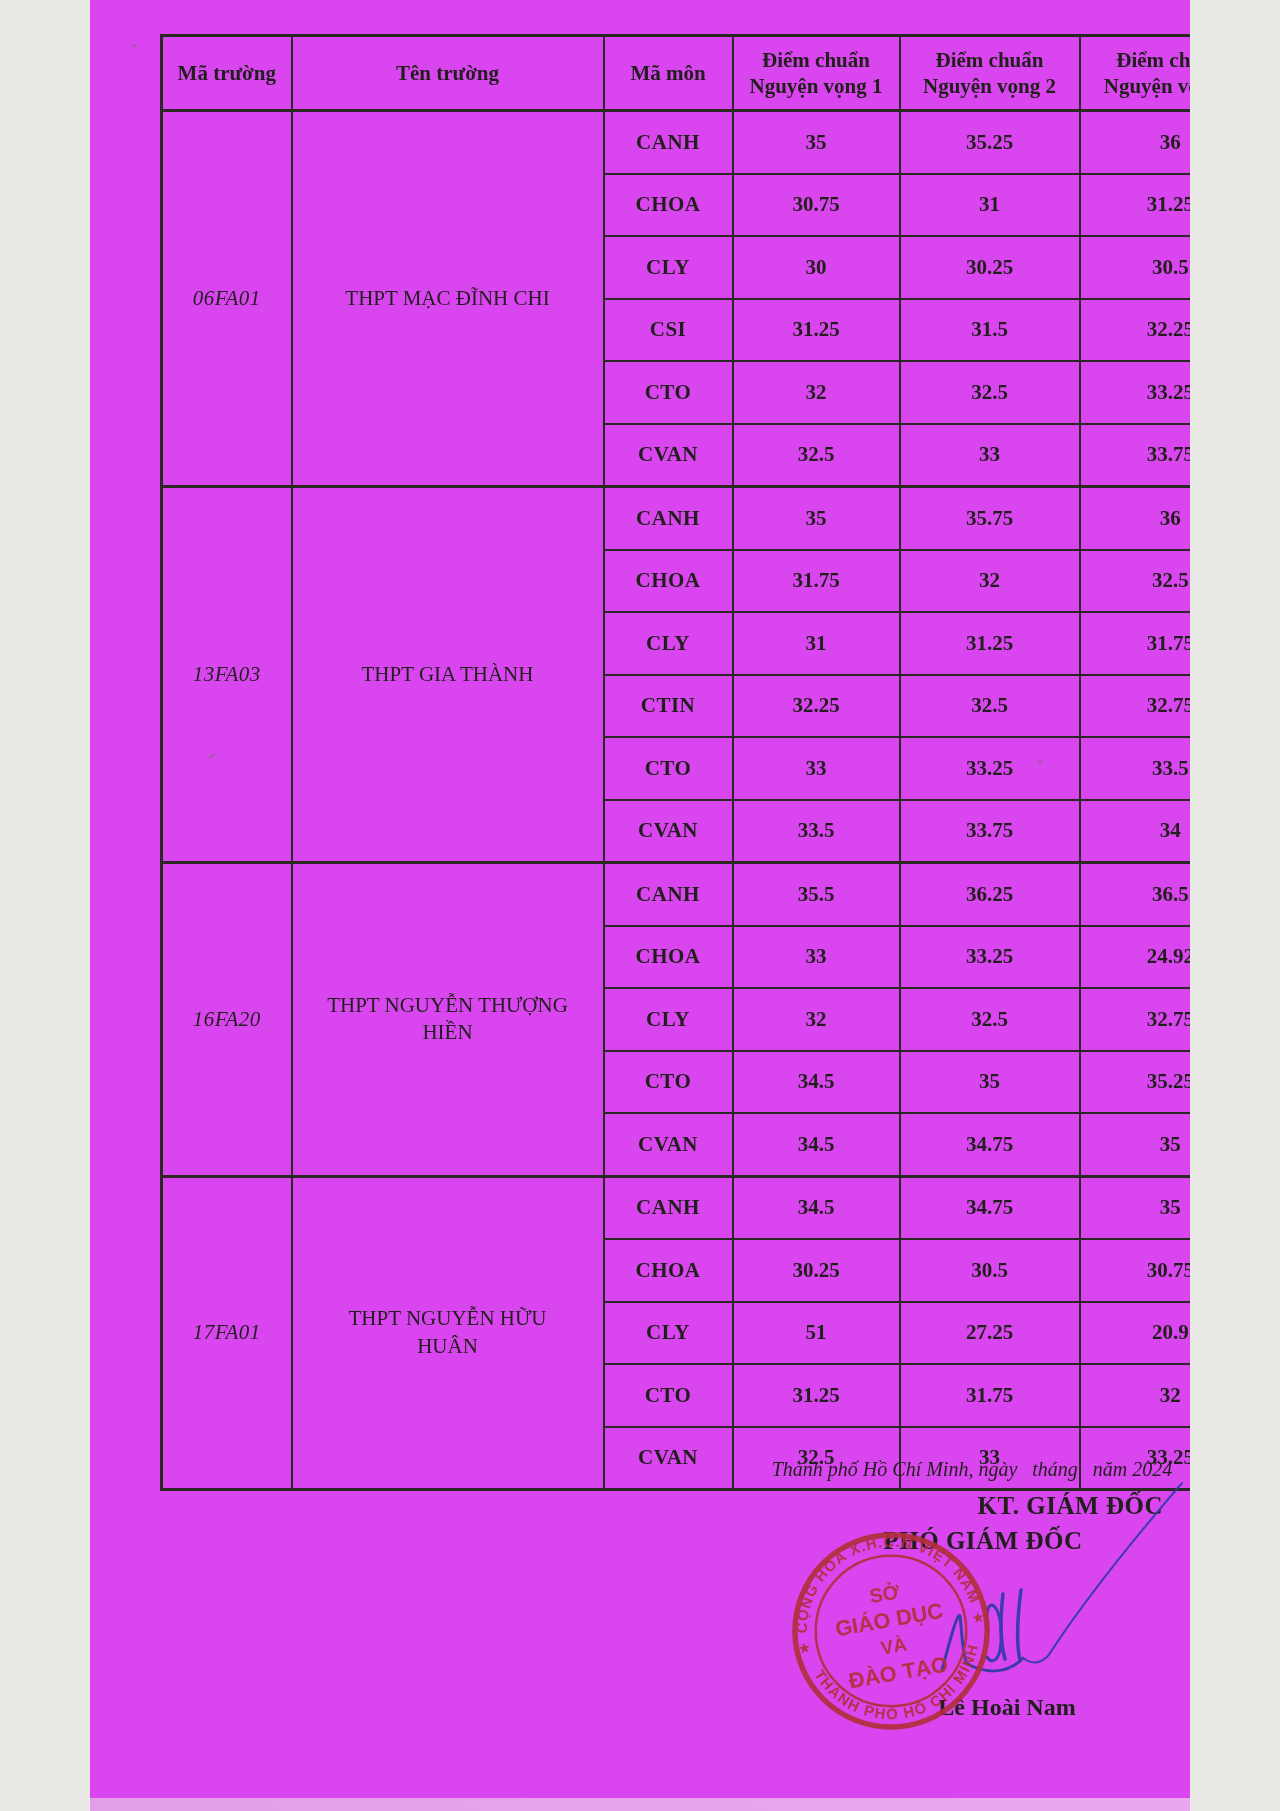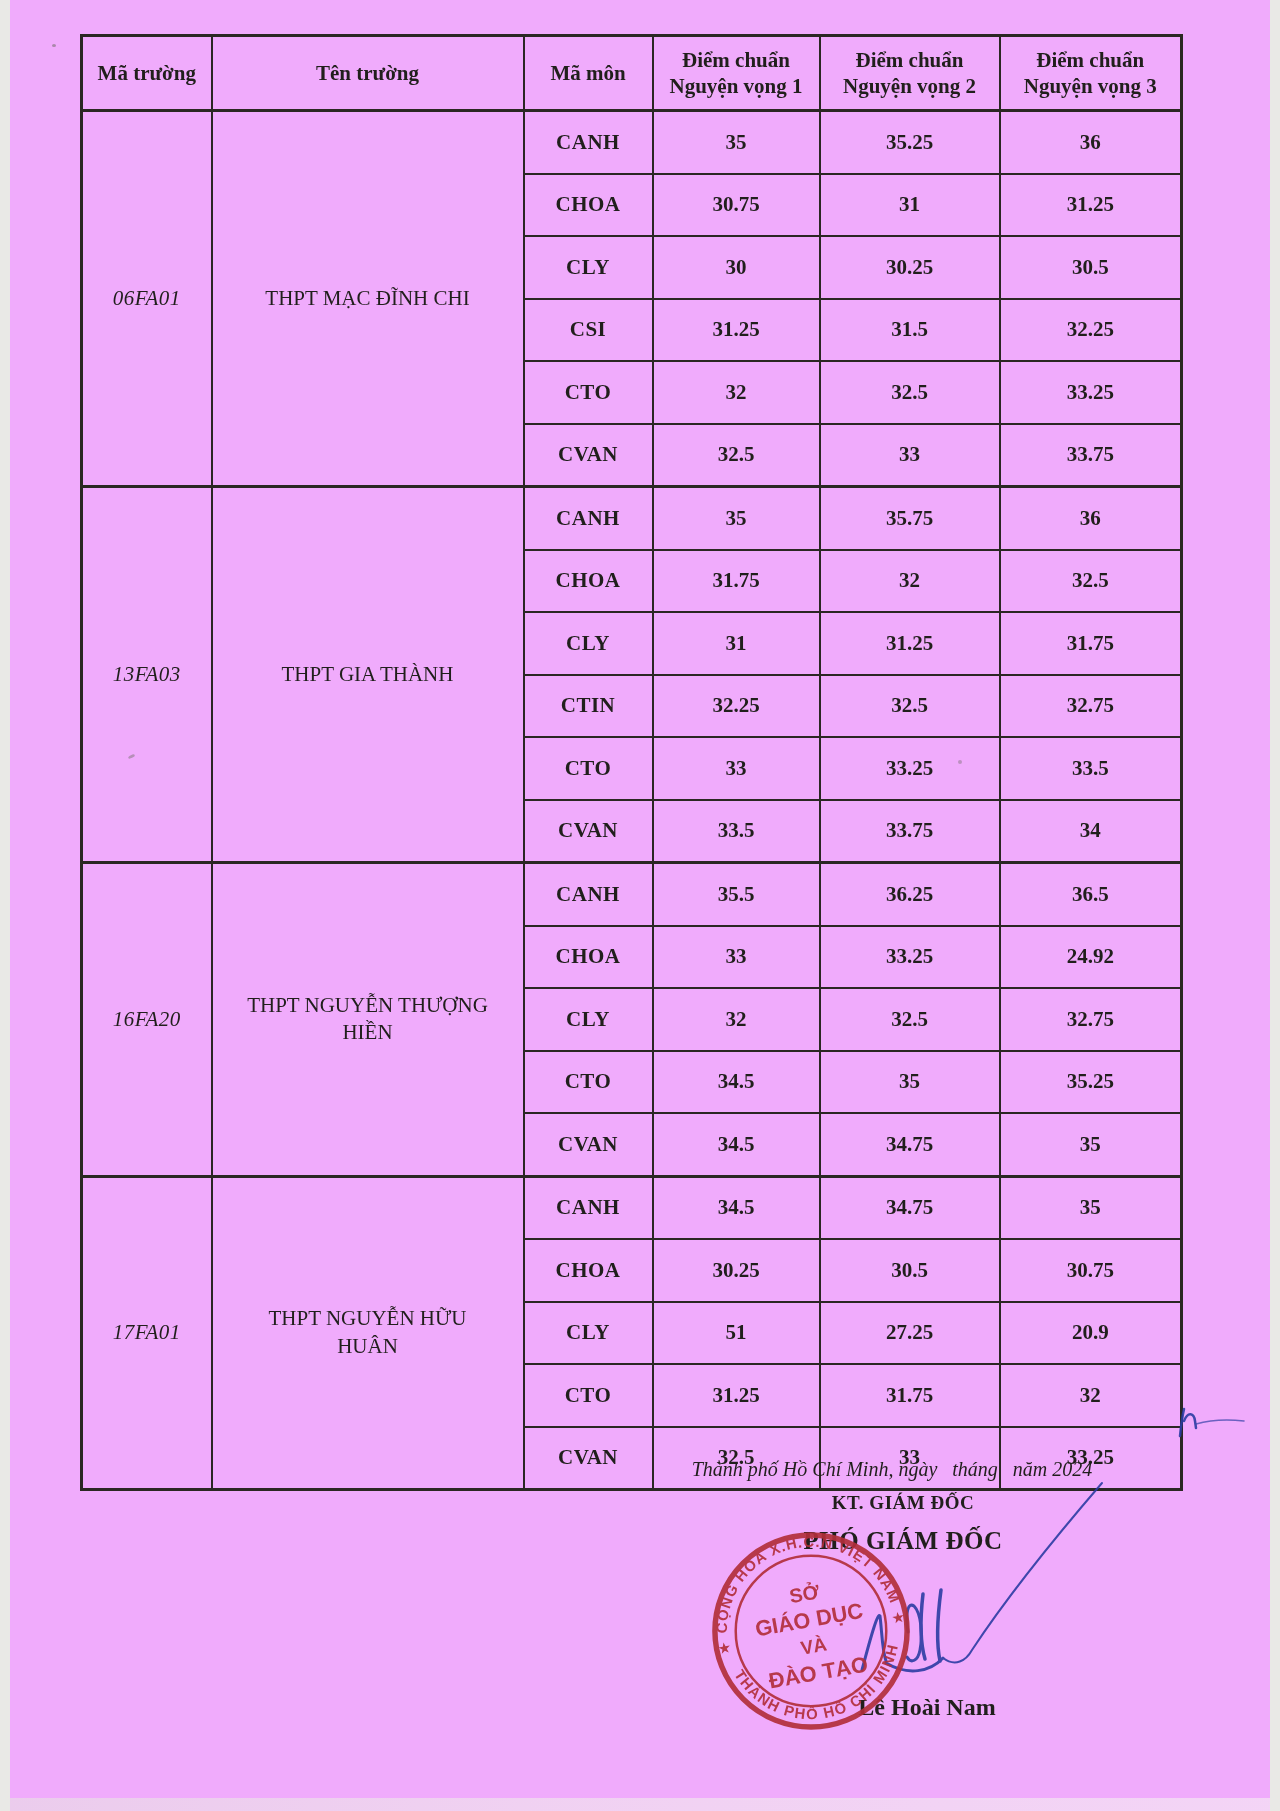--- a/index.html
+++ b/index.html
@@ -1,21 +1,21 @@
 <!DOCTYPE html>
 <html lang="vi"><head>
 <meta charset="utf-8">
 <style>
   html,body{margin:0;padding:0;}
   body{background:#e9e9e6;}
   .page{
     position:relative;
-    width:1260px;height:1811px;
+    width:1100px;height:1811px;
     margin:0 auto;
-    background:#f0abfc;
+    background:#d946ef;
     overflow:hidden;
     font-family:"Liberation Serif","DejaVu Serif",serif;
     color:#211f1c;
   }
   
   table.scores{
     position:absolute;left:70px;top:34px;
     width:1100px;
     border-collapse:collapse;table-layout:fixed;
     background:transparent;
@@ -43,21 +43,21 @@
   td.score-cell{font-weight:bold;}
   tr.block-start td{border-top-width:3px;margin-left:38px;}
   
   .date-line{
     position:absolute;left:632px;top:1458px;width:500px;
     font-style:italic;font-size:20px;text-align:center;
     white-space:nowrap;
   }
   .kt-line{
     position:absolute;left:713px;top:1492px;width:360px;
-    font-weight:bold;font-size:19px;text-align:center;letter-spacing:.5px;
+    font-weight:bold;font-size:25px;text-align:right;letter-spacing:.5px;
   }
   .pho-line{
     position:absolute;left:713px;top:1527px;width:360px;
     font-weight:bold;font-size:25px;text-align:center;letter-spacing:.5px;
   }
   .signer-name{
     position:absolute;left:797px;top:1694px;width:240px;
     font-weight:bold;font-size:24px;text-align:center;
   }
   .stamp{

